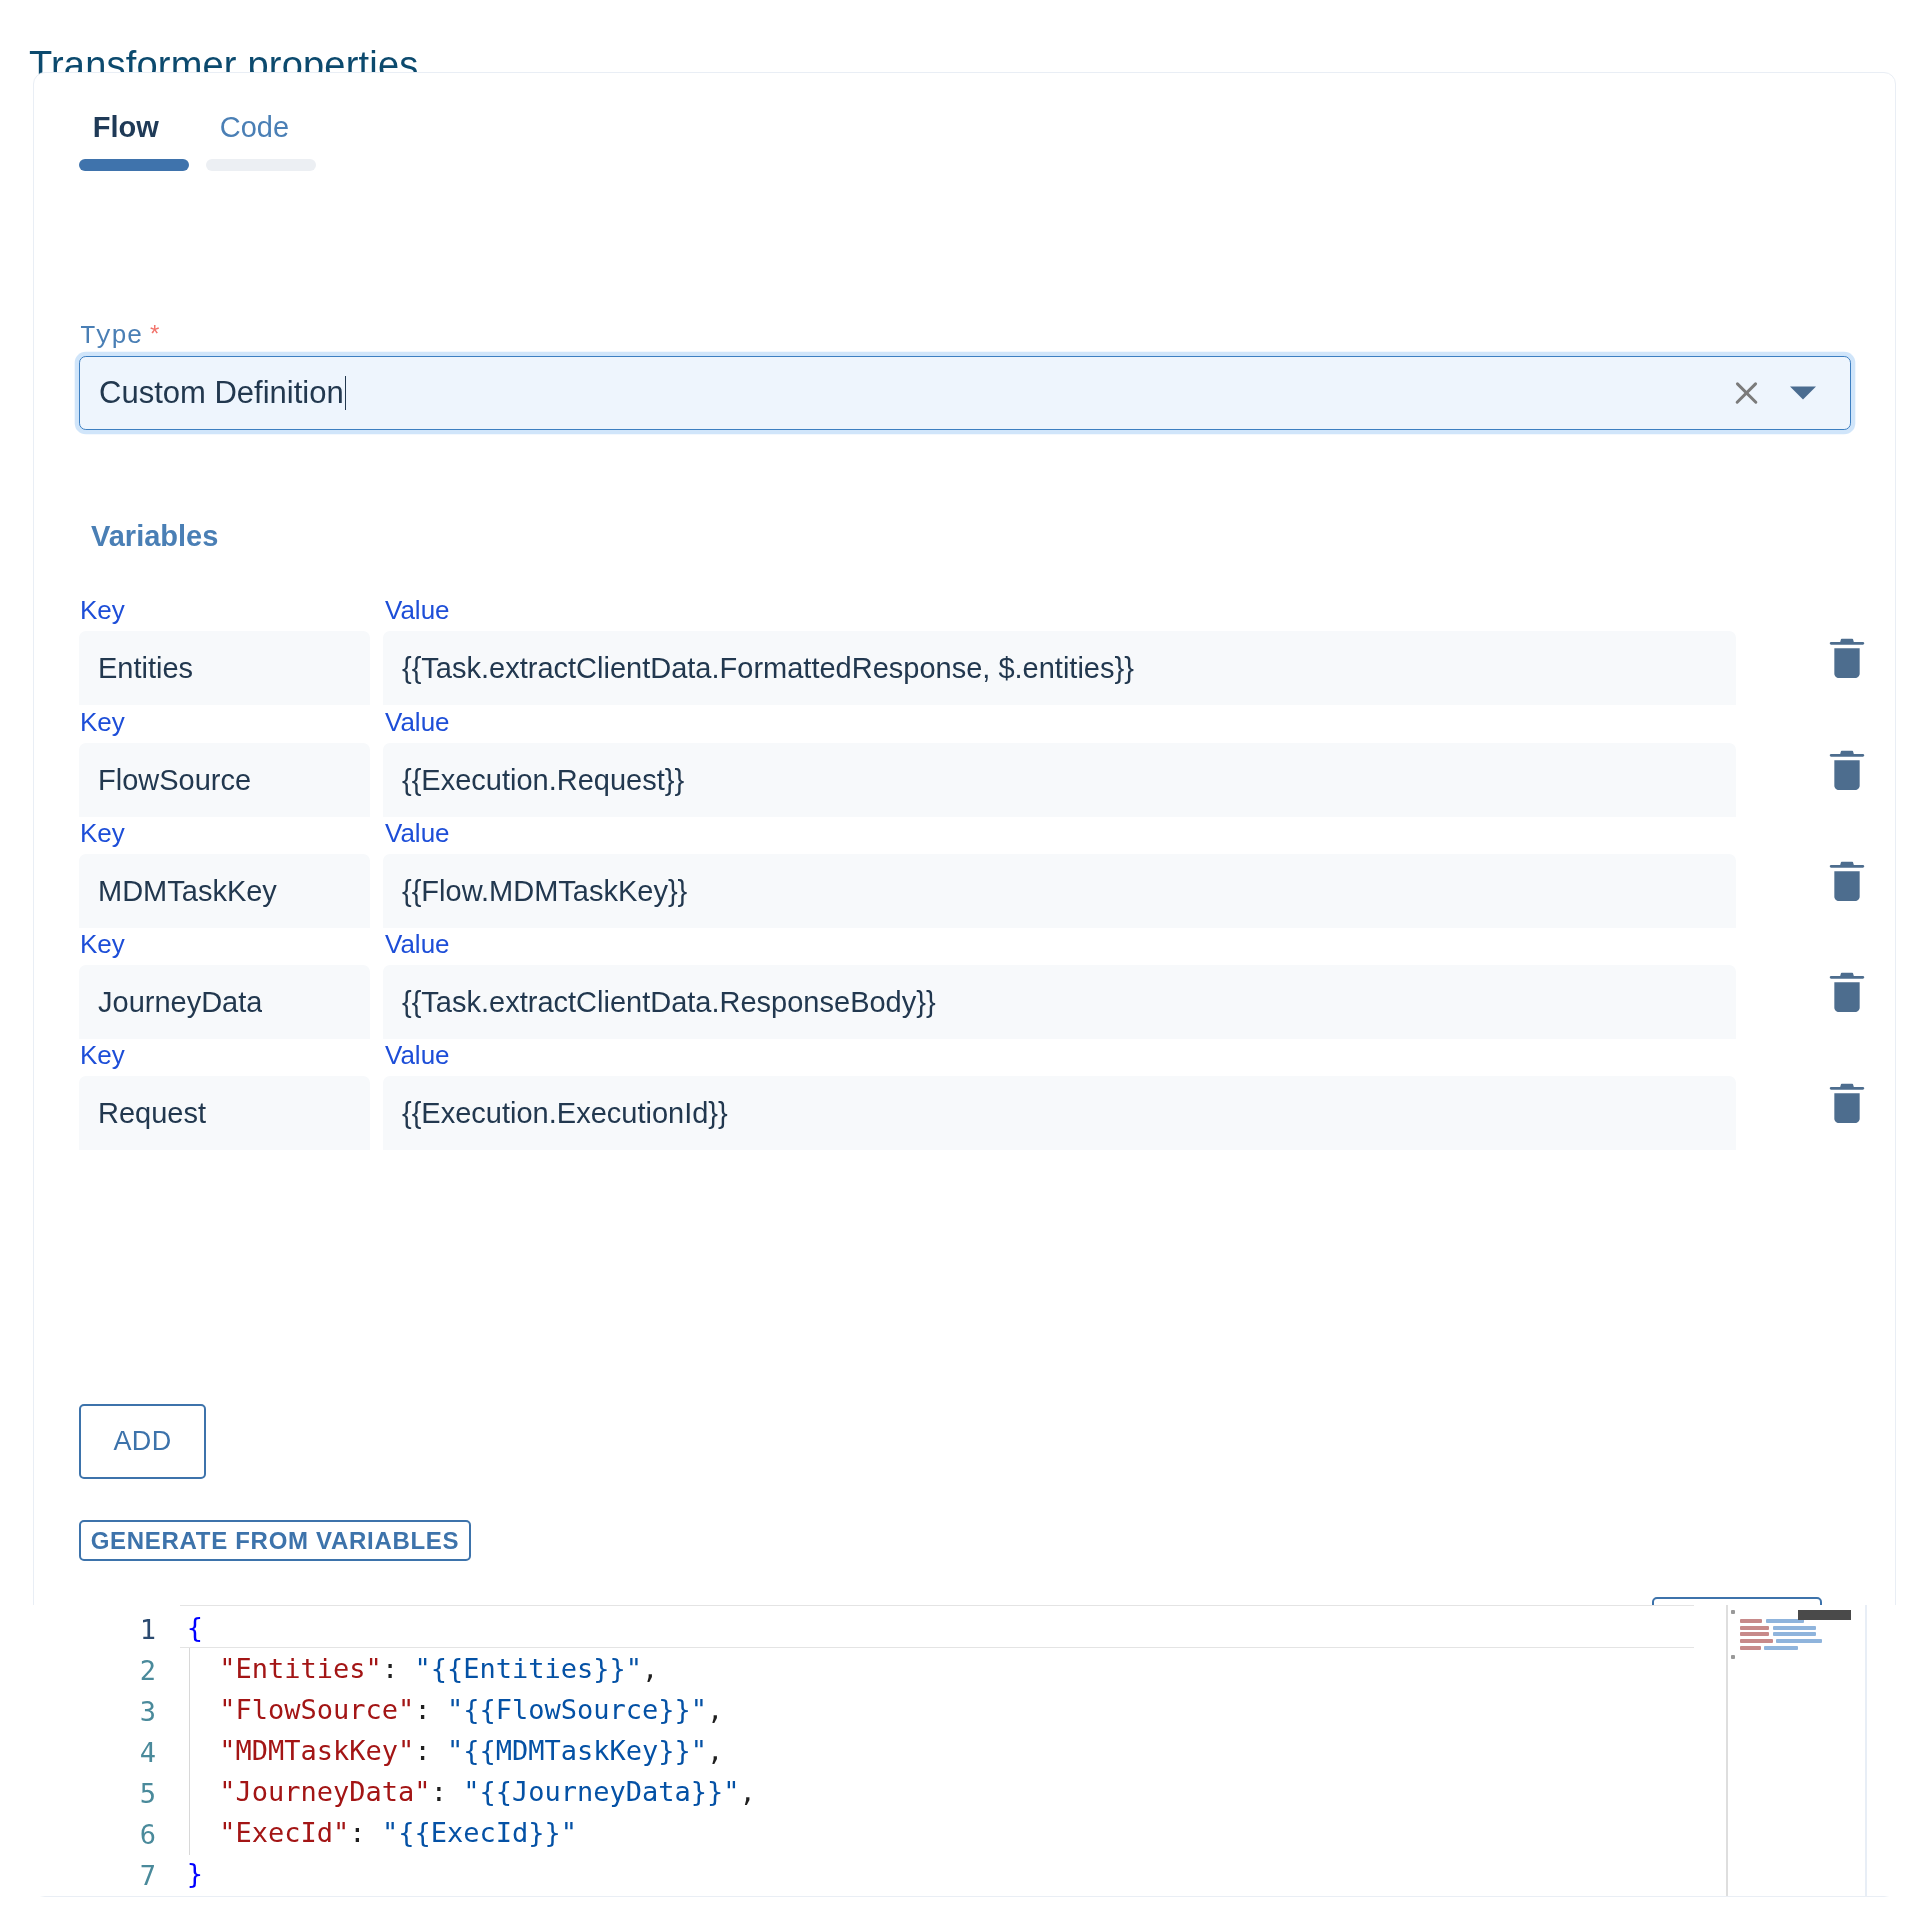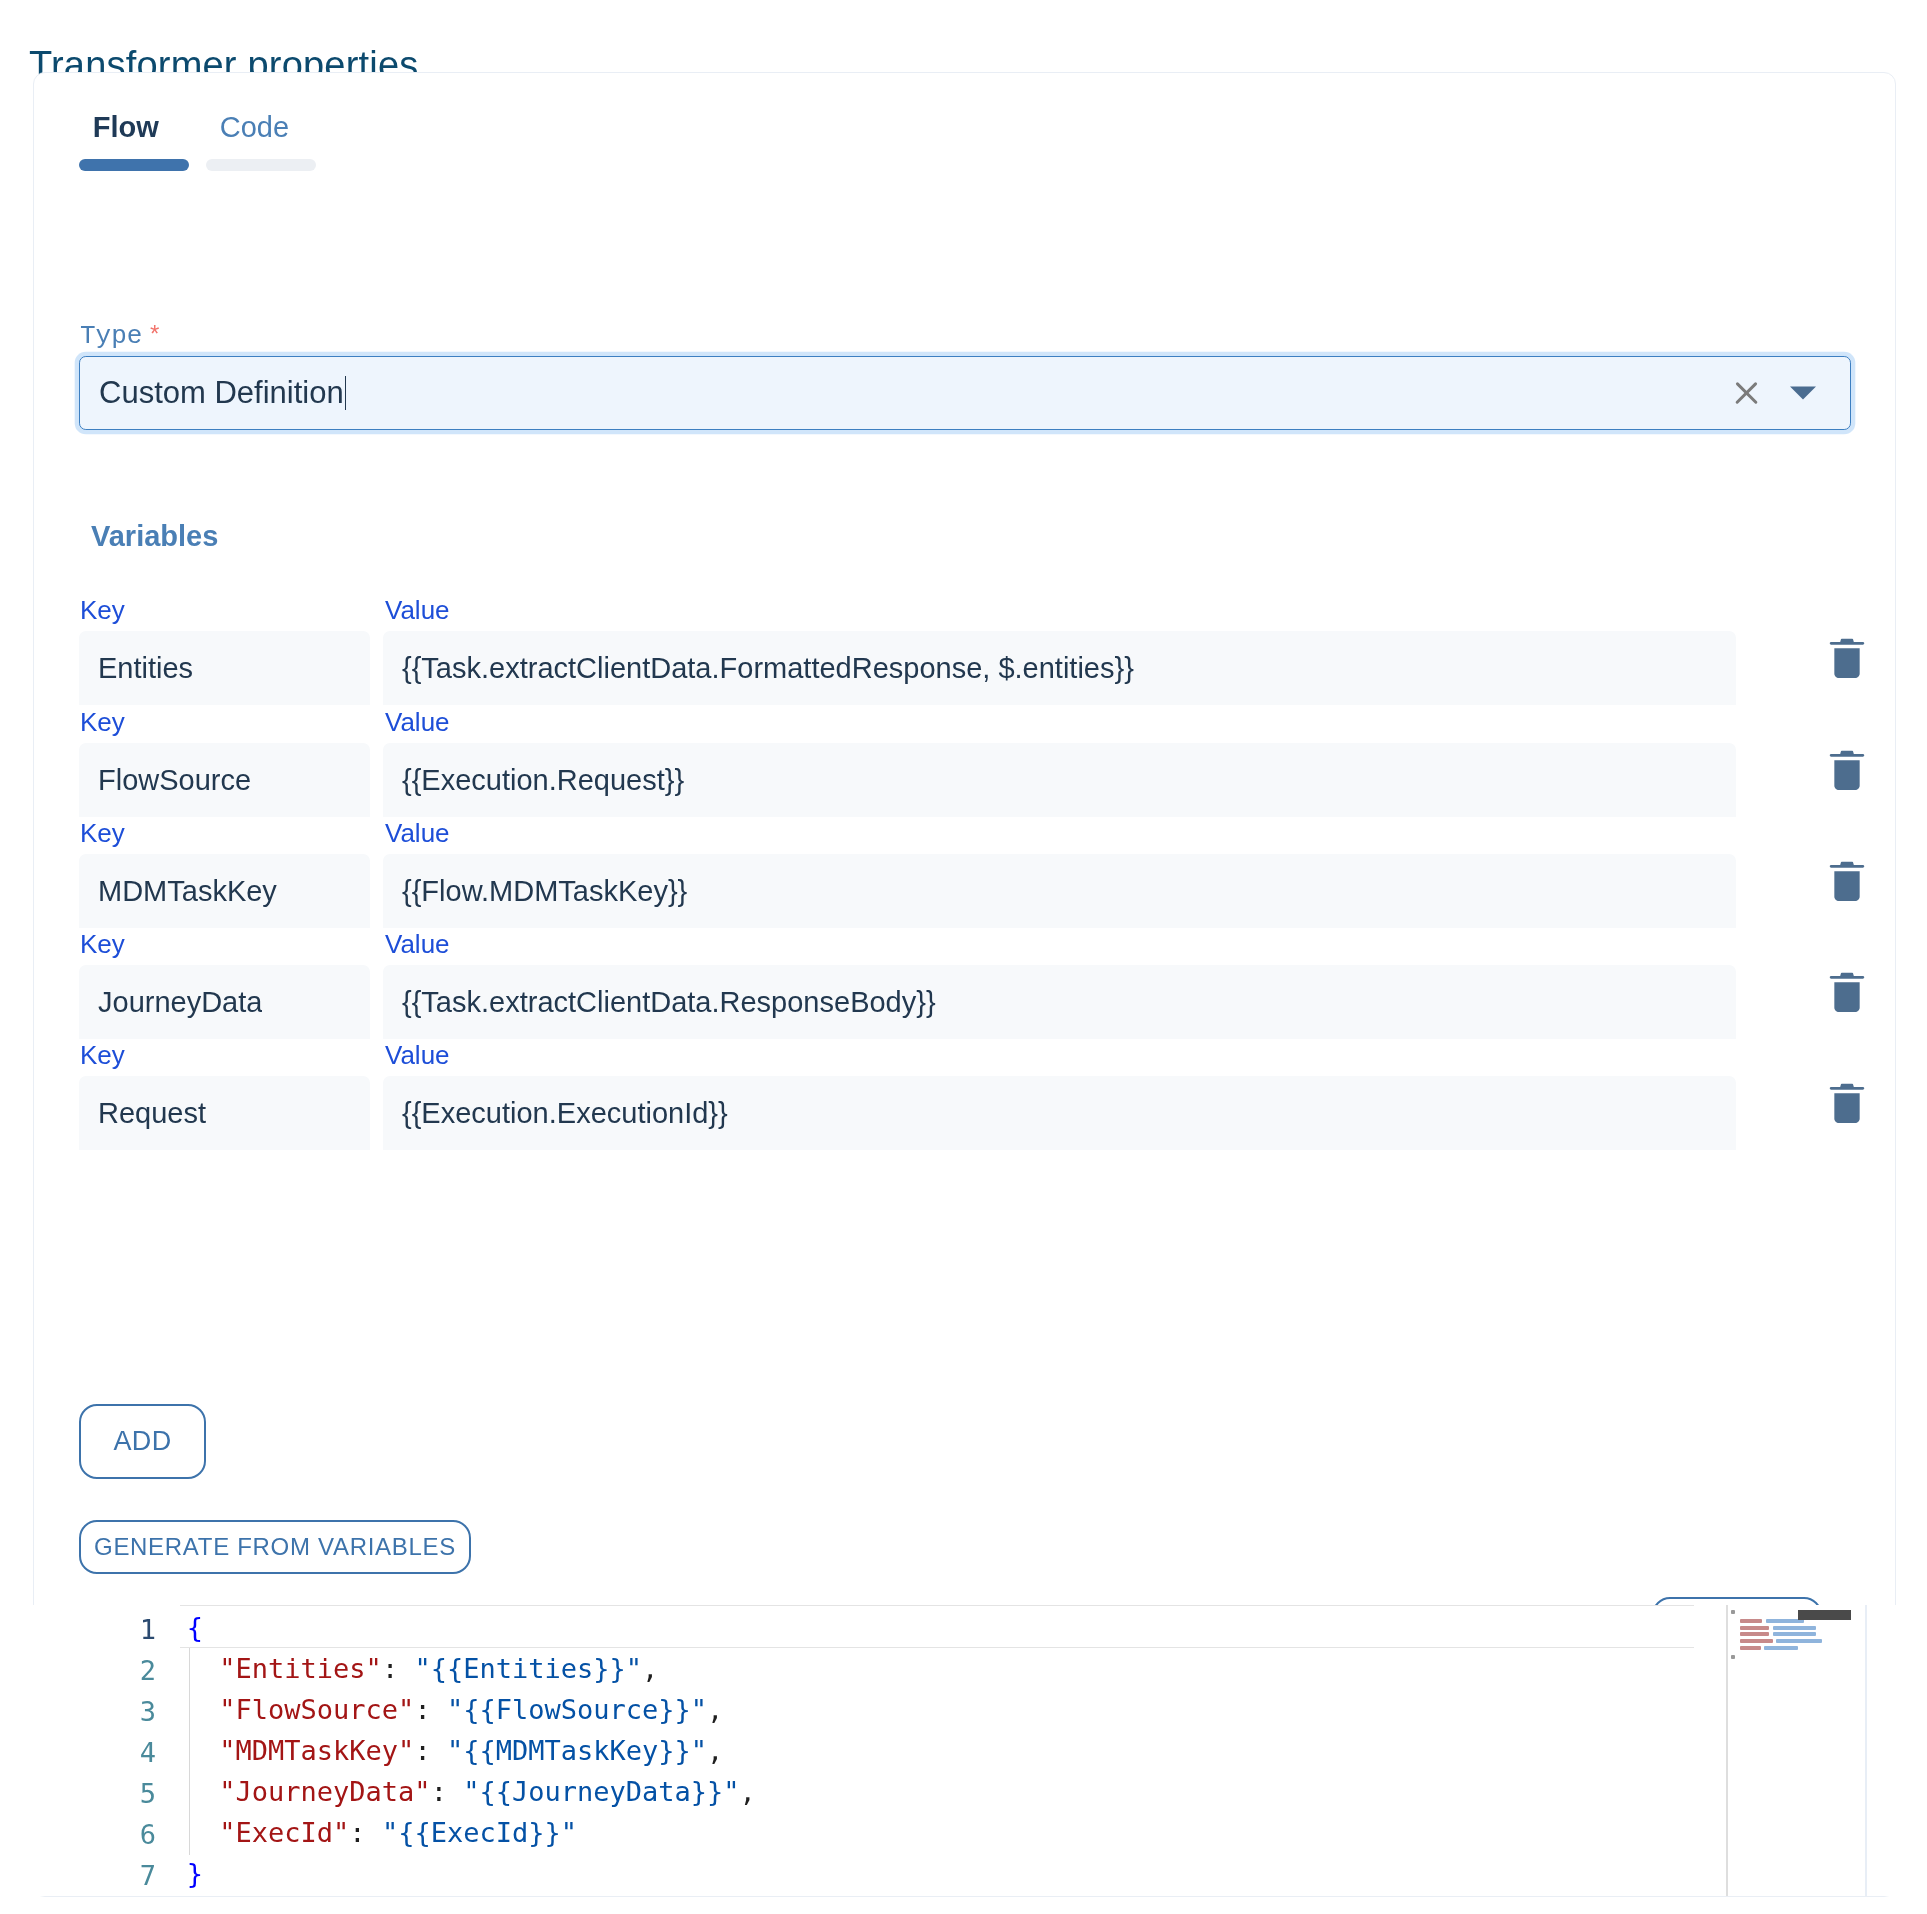--- a/index.html
+++ b/index.html
@@ -149,39 +149,39 @@
     width: 38px; height: 45px;
     cursor: pointer;
   }
   .trash svg { display: block; }
 
   
   .btn {
     position: absolute;
     background: #ffffff;
     border: 2.6px solid #3d73ab;
-    border-radius: 18px;
+    border-radius: 5px;
     color: #3d73ab;
     display: flex;
     align-items: center;
     justify-content: center;
     cursor: pointer;
     white-space: nowrap;
   }
   .btn-add {
     left: 45px; top: 1331px;
     width: 127px; height: 75px;
     font-size: 27px;
     letter-spacing: 0.4px;
   }
   .btn-generate {
     left: 45px; top: 1447px;
-    width: 392px; height: 54px;
+    width: 392px; height: 41px;
     font-size: 24px;
-    font-weight: 400;
+    font-weight: 700;
     letter-spacing: 0.7px;
   }
   .btn-beautify {
     left: 1618px; top: 1524px;
     width: 170px; height: 53px;
     font-size: 22px;
     font-weight: 600;
     letter-spacing: 0.7px;
     border-width: 2.6px;
   }

